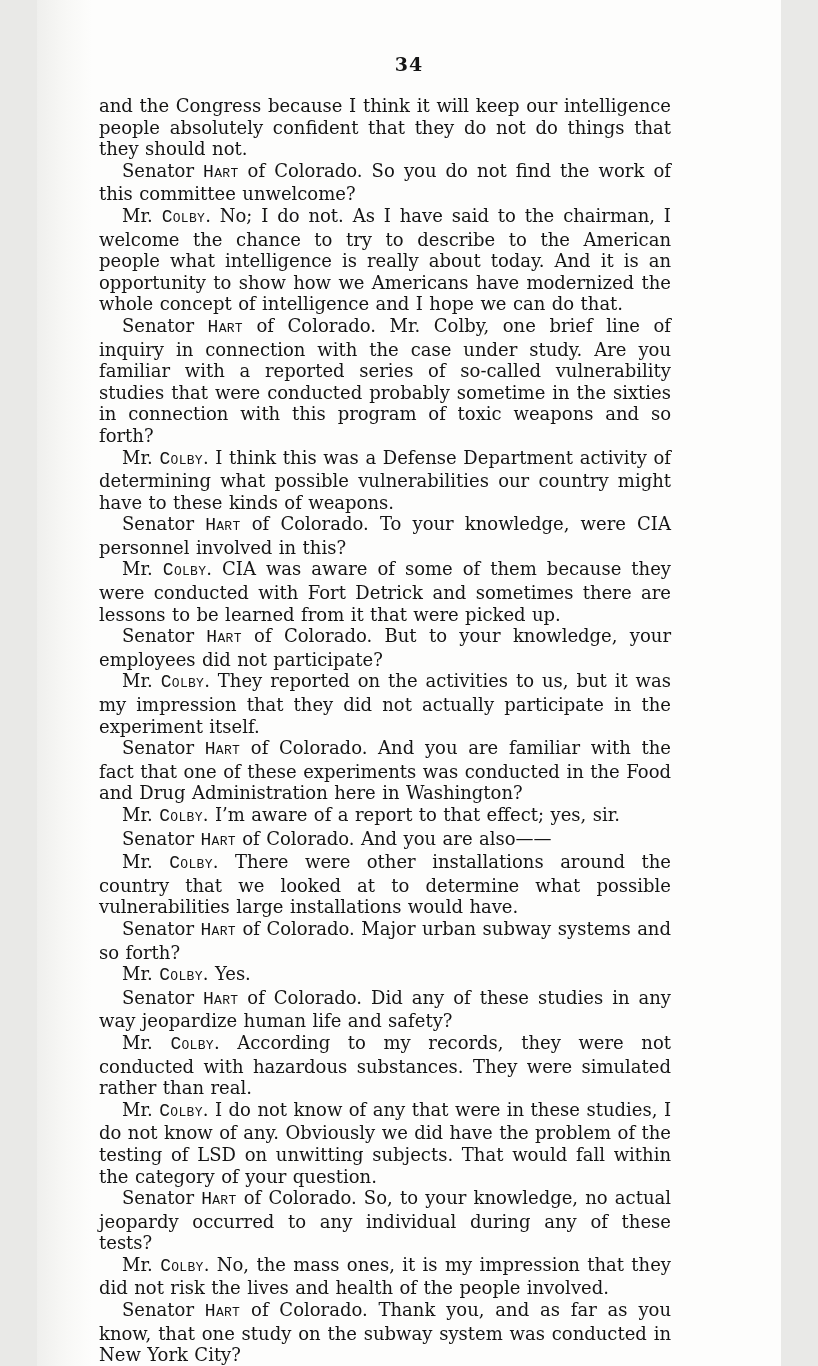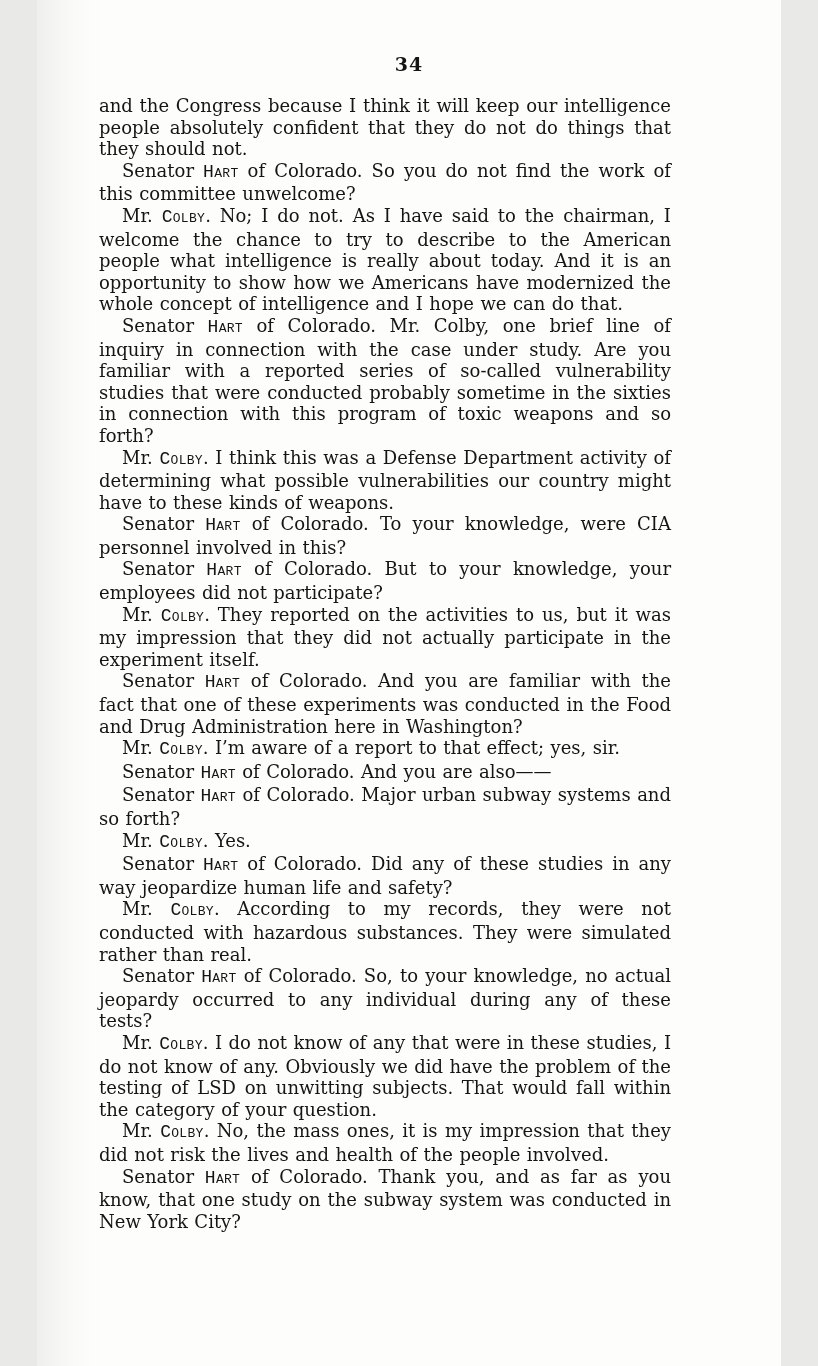--- a/index.html
+++ b/index.html
@@ -51,27 +51,29 @@
 
 <div class="page" style="color: rgb(21, 21, 21);">
   <div class="page-number">34</div>
   <div class="content" id="transcript">
       <p class="para"><span>and the Congress because I think it will keep our intelligence people absolutely confident that they do not do things that they should not.</span></p>
       <p class="para indent"><span>Senator </span><span class="smallcaps">Hart</span><span> of Colorado. So you do not find the work of this committee unwelcome?</span></p>
       <p class="para indent"><span>Mr. </span><span class="smallcaps">Colby</span><span>. No; I do not. As I have said to the chairman, I welcome the chance to try to describe to the American people what intelligence is really about today. And it is an opportunity to show how we Americans have modernized the whole concept of intelligence and I hope we can do that.</span></p>
       <p class="para indent"><span>Senator </span><span class="smallcaps">Hart</span><span> of Colorado. Mr. Colby, one brief line of inquiry in connection with the case under study. Are you familiar with a reported series of so-called vulnerability studies that were conducted probably sometime in the sixties in connection with this program of toxic weapons and so forth?</span></p>
       <p class="para indent"><span>Mr. </span><span class="smallcaps">Colby</span><span>. I think this was a Defense Department activity of determining what possible vulnerabilities our country might have to these kinds of weapons.</span></p>
       <p class="para indent"><span>Senator </span><span class="smallcaps">Hart</span><span> of Colorado. To your knowledge, were CIA personnel involved in this?</span></p>
+      <p class="para indent"><span>Mr. </span><span class="smallcaps">Colby</span><span>. CIA was aware of some of them because they were conducted with Fort Detrick and sometimes there are lessons to be learned from it that were picked up.</span></p>
       <p class="para indent"><span>Senator </span><span class="smallcaps">Hart</span><span> of Colorado. But to your knowledge, your employees did not participate?</span></p>
       <p class="para indent"><span>Mr. </span><span class="smallcaps">Colby</span><span>. They reported on the activities to us, but it was my impression that they did not actually participate in the experiment itself.</span></p>
       <p class="para indent"><span>Senator </span><span class="smallcaps">Hart</span><span> of Colorado. And you are familiar with the fact that one of these experiments was conducted in the Food and Drug Administration here in Washington?</span></p>
       <p class="para indent"><span>Mr. </span><span class="smallcaps">Colby</span><span>. I’m aware of a report to that effect; yes, sir.</span></p>
       <p class="para indent"><span>Senator </span><span class="smallcaps">Hart</span><span> of Colorado. And you are also——</span></p>
+      <p class="para indent"><span>Mr. </span><span class="smallcaps">Colby</span><span>. There were other installations around the country that we looked at to determine what possible vulnerabilities large installations would have.</span></p>
       <p class="para indent"><span>Senator </span><span class="smallcaps">Hart</span><span> of Colorado. Major urban subway systems and so forth?</span></p>
       <p class="para indent"><span>Mr. </span><span class="smallcaps">Colby</span><span>. Yes.</span></p>
       <p class="para indent"><span>Senator </span><span class="smallcaps">Hart</span><span> of Colorado. Did any of these studies in any way jeopardize human life and safety?</span></p>
       <p class="para indent"><span>Mr. </span><span class="smallcaps">Colby</span><span>. According to my records, they were not conducted with hazardous substances. They were simulated rather than real.</span></p>
+      <p class="para indent"><span>Mr. </span><span class="smallcaps">Colby</span><span>. I do not know of any that were in these studies, I do not know of any. Obviously we did have the problem of the testing of LSD on unwitting subjects. That would fall within the category of your question.</span></p>
       <p class="para indent"><span>Senator </span><span class="smallcaps">Hart</span><span> of Colorado. So, to your knowledge, no actual jeopardy occurred to any individual during any of these tests?</span></p>
-      <p class="para indent"><span>Mr. </span><span class="smallcaps">Colby</span><span>. I do not know of any that were in these studies, I do not know of any. Obviously we did have the problem of the testing of LSD on unwitting subjects. That would fall within the category of your question.</span></p>
       <p class="para indent"><span>Mr. </span><span class="smallcaps">Colby</span><span>. No, the mass ones, it is my impression that they did not risk the lives and health of the people involved.</span></p>
       <p class="para indent"><span>Senator </span><span class="smallcaps">Hart</span><span> of Colorado. Thank you, and as far as you know, that one study on the subway system was conducted in New York City?</span></p>
     </div>
 </div>
 
 </body></html>

